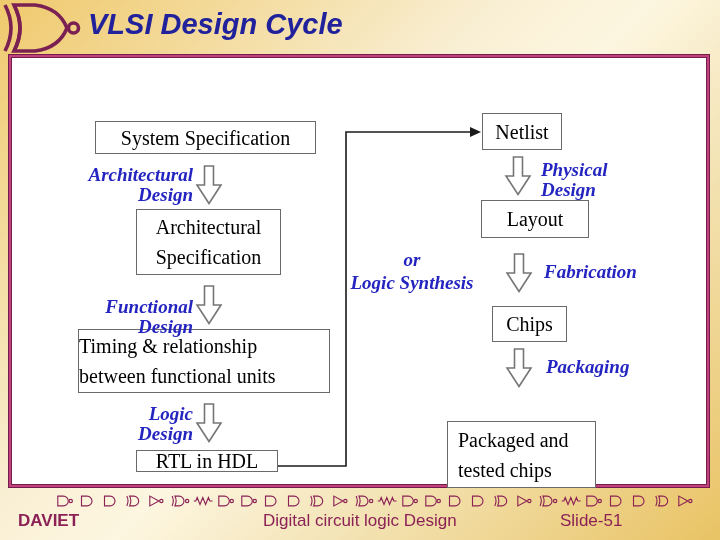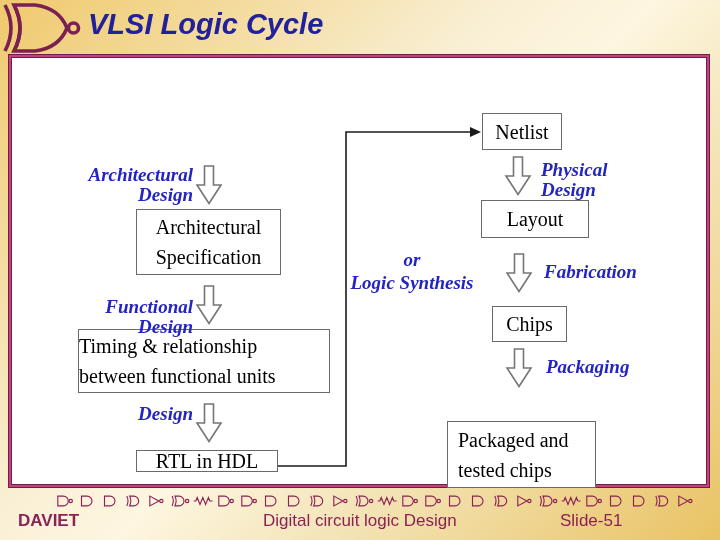--- a/index.html
+++ b/index.html
@@ -81,31 +81,34 @@
   </svg>
 
   <svg class="logo" width="84" height="50" viewBox="0 0 84 50">
     <g fill="none" stroke="#7b2052" stroke-width="3.6">
       <path d="M3,2 Q15,25 3,48"></path>
       <path d="M12,2 Q24,25 12,48"></path>
       <path d="M12,2 H33 Q57,5 65,25 Q57,45 33,48 H12 Q24,25 12,2 Z"></path>
       <circle cx="71.5" cy="25" r="5"></circle>
     </g>
   </svg>
-  <div class="title">VLSI Logic Cycle</div>
+  <div class="title">VLSI Design Cycle</div>
 
   <div class="panel">
     <div class="panel-inner"></div>
   </div>
 
   <svg class="connector" width="720" height="540">
     <polyline points="278,466 346,466 346,132 470,132" fill="none" stroke="#1a1a1a" stroke-width="1.6"></polyline>
     <polygon points="470,127 481,132 470,137" fill="#1a1a1a" stroke="none"></polygon>
   </svg>
 
+  <div class="box c" style="left:95px;top:121px;width:221px;height:33px;">
+    <span>System Specification</span>
+  </div>
 
   <div class="box c" style="left:136px;top:209px;width:145px;height:66px;">
     <span>Architectural</span>
     <span>Specification</span>
   </div>
 
   <div class="box l" style="left:78px;top:329px;width:252px;height:64px;">
     <span>Timing &amp; relationship</span>
     <span>between functional units</span>
   </div>
@@ -135,20 +138,21 @@
     <div>Architectural</div>
     <div>Design</div>
   </div>
 
   <div class="blabel t-right" style="left:57px;top:286px;width:136px;margin-top:11px;">
     <div>Functional</div>
     <div>Design</div>
   </div>
 
   <div class="blabel t-right" style="left:57px;top:404px;width:136px;">
+    <div>Logic</div>
     <div>Design</div>
   </div>
 
   <div class="blabel t-center circuit-lh" style="left:347px;top:248px;width:130px;">
     <div>or</div>
     <div>Logic Synthesis</div>
   </div>
 
   <div class="blabel" style="left:541px;top:160px;">
     <div>Physical</div>

